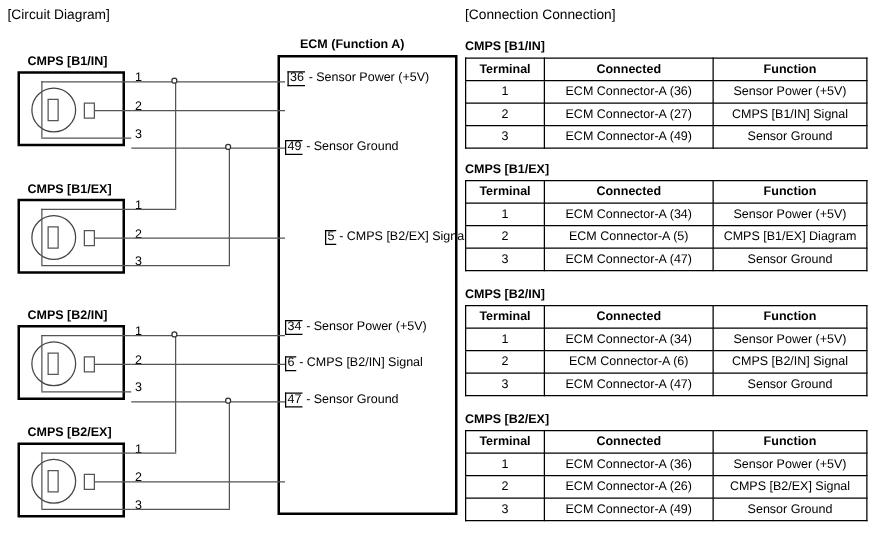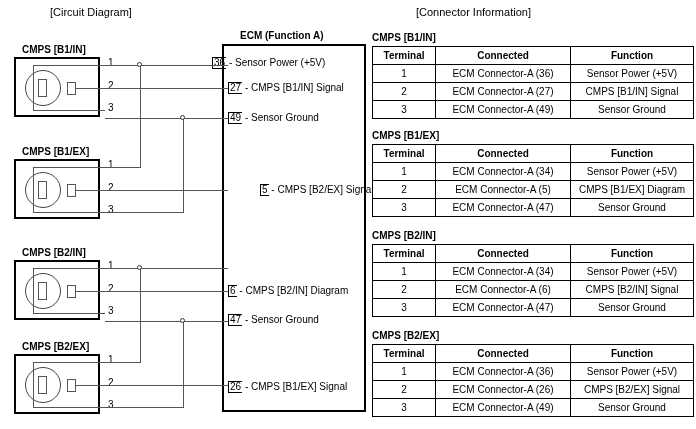--- a/index.html
+++ b/index.html
@@ -12,21 +12,20 @@
   }
   .root{position:absolute;left:0;top:0;width:696px;height:429px;}
 
   
   .sec-title{
     position:absolute;
     font-size:11px;
     font-weight:400;
     white-space:nowrap;
     letter-spacing:0px;
-    margin-left:44px;
   }
   #circuit-title{left:6px;top:6px;}
   #conn-title{left:372px;top:6px;}
 
   
   #circuit-area{position:absolute;left:0;top:0;width:370px;height:429px;}
 
   .sensor-label{
     position:absolute;
     font-size:10px;
@@ -137,47 +136,44 @@
   .c-conn{width:134px;}
   .c-func{width:122px;}
 </style>
 </head>
 <body>
 
 <div class="root">
 
   <div class="sec-title" id="circuit-title">[Circuit Diagram]</div>
 
-  <div class="sec-title" id="conn-title">[Connector Information]</div>
+  <div class="sec-title" id="conn-title">[Connection Connection]</div>
 
   <div id="circuit-area">
 
     <div id="ecm-label" style="left:240px;top:30px;">ECM (Function A)</div>
     <div id="ecm-box" style="left:222px;top:44px;width:144px;height:368px;"></div>
 
-    <div class="ecm-pin" style="left:212px;top:57px;">
+    <div class="ecm-pin" style="left:230px;top:57px;">
       <span class="pnum">36</span><span> - Sensor Power (+5V)</span>
-    </div>
-    <div class="ecm-pin" style="left:228px;top:82px;">
-      <span class="pnum">27</span><span> - CMPS [B1/IN] Signal</span>
     </div>
     <div class="ecm-pin" style="left:228px;top:112px;">
       <span class="pnum">49</span><span> - Sensor Ground</span>
     </div>
     <div class="ecm-pin" style="left:228px;top:184px;margin-left:32px;">
       <span class="pnum">5</span><span> - CMPS [B2/EX] Signal</span>
     </div>
+    <div class="ecm-pin" style="left:228px;top:256px;">
+      <span class="pnum">34</span><span> - Sensor Power (+5V)</span>
+    </div>
     <div class="ecm-pin" style="left:228px;top:285px;">
-      <span class="pnum">6</span><span> - CMPS [B2/IN] Diagram</span>
+      <span class="pnum">6</span><span> - CMPS [B2/IN] Signal</span>
     </div>
     <div class="ecm-pin" style="left:228px;top:314px;">
       <span class="pnum">47</span><span> - Sensor Ground</span>
-    </div>
-    <div class="ecm-pin" style="left:228px;top:381px;">
-      <span class="pnum">26</span><span> - CMPS [B1/EX] Signal</span>
     </div>
 
     <div class="sensor-label" style="left:22px;top:44px;">CMPS [B1/IN]</div>
     <div class="sensor-box" style="left:14px;top:57px;width:86px;height:60px;"></div>
     <div class="sensor-ellipse" style="left:25px;top:70px;width:36px;height:36px;"></div>
     <div class="sensor-pin-a" style="left:38px;top:79px;width:9px;height:18px;"></div>
     <div class="sensor-pin-b" style="left:67px;top:82px;width:9px;height:13px;"></div>
 
     <div class="wh" style="left:33px;top:65px;width:72px;"></div>
     <div class="wv" style="left:33px;top:65px;height:45px;"></div>

